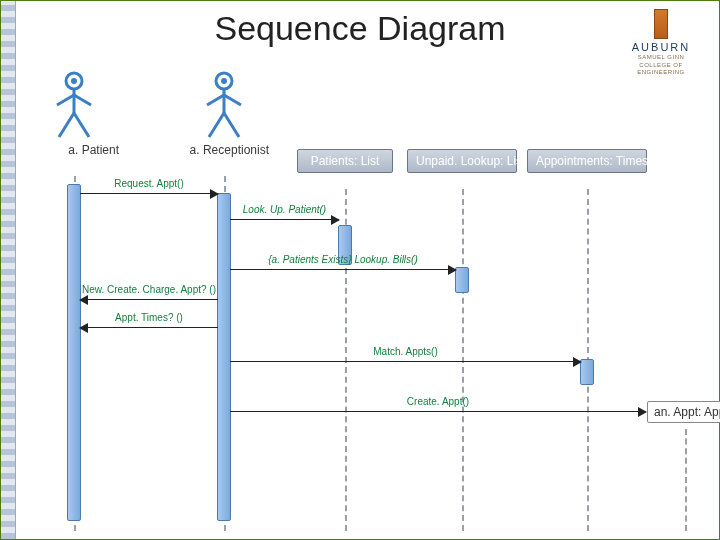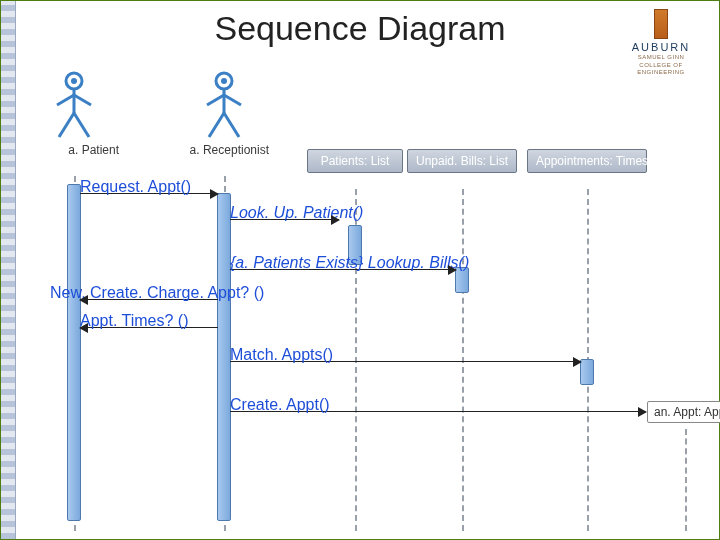--- a/index.html
+++ b/index.html
@@ -27,21 +27,21 @@
     text-align:center;border-radius:2px;}
   .whitebox{background:#fff;color:#333;font-size:12px;border:1px solid #888;border-radius:2px;
     height:20px;line-height:20px;padding:0 6px;white-space:nowrap;text-align:center;}
 
   
   .act{position:absolute;width:12px;background:linear-gradient(90deg,#a9c9ef,#7ba9dc);
     border:1px solid #4e79ad;border-radius:2px;left:50%;transform:translateX(-50%);}
 
   
   .msg{position:absolute;height:0;border-top:1.5px solid #222;}
-  .msg .label{position:absolute;top:-16px;left:0;right:0;text-align:left;font-size:16px;color:#1d4ed8;white-space:nowrap;}
+  .msg .label{position:absolute;top:-16px;left:0;right:0;text-align:center;font-size:10px;color:#15803d;white-space:nowrap;}
   .msg .head{position:absolute;top:-5px;width:0;height:0;border-top:5px solid transparent;border-bottom:5px solid transparent;}
   .msg.right .head{right:-1px;border-left:9px solid #222;}
   .msg.left  .head{left:-1px; border-right:9px solid #222;}
 
   
   svg.actor{width:46px;height:70px;display:block;margin:0 auto;}
 </style>
 </head>
 <body>
 
@@ -85,28 +85,28 @@
           <line x1="23" y1="24" x2="40" y2="34" stroke="#3b7fc4" stroke-width="3"></line>
           <line x1="23" y1="42" x2="8" y2="66" stroke="#3b7fc4" stroke-width="3"></line>
           <line x1="23" y1="42" x2="38" y2="66" stroke="#3b7fc4" stroke-width="3"></line>
         </svg>
         <div class="actorlabel">a. Receptionist</div>
       </div>
       <div class="dash"></div>
       <div class="act" style="top:122px;height:326px;"></div>
     </div>
 
-    <div class="lifeline short" style="left:288px;width:96px;top:78px;">
+    <div class="lifeline short" style="left:278px;width:96px;top:78px;">
       <div class="objectbox">Patients: List</div>
       <div class="dash"></div>
       <div class="act" style="top:76px;height:38px;"></div>
     </div>
 
     <div class="lifeline short" style="left:388px;width:110px;top:78px;">
-      <div class="objectbox">Unpaid. Bills: List</div>
+      <div class="objectbox">Unpaid. Lookup: List</div>
       <div class="dash"></div>
       <div class="act" style="top:118px;height:24px;"></div>
     </div>
 
     <div class="lifeline short" style="left:508px;width:120px;top:78px;">
       <div class="objectbox">Appointments: Times</div>
       <div class="dash"></div>
       <div class="act" style="top:210px;height:24px;"></div>
     </div>
 

